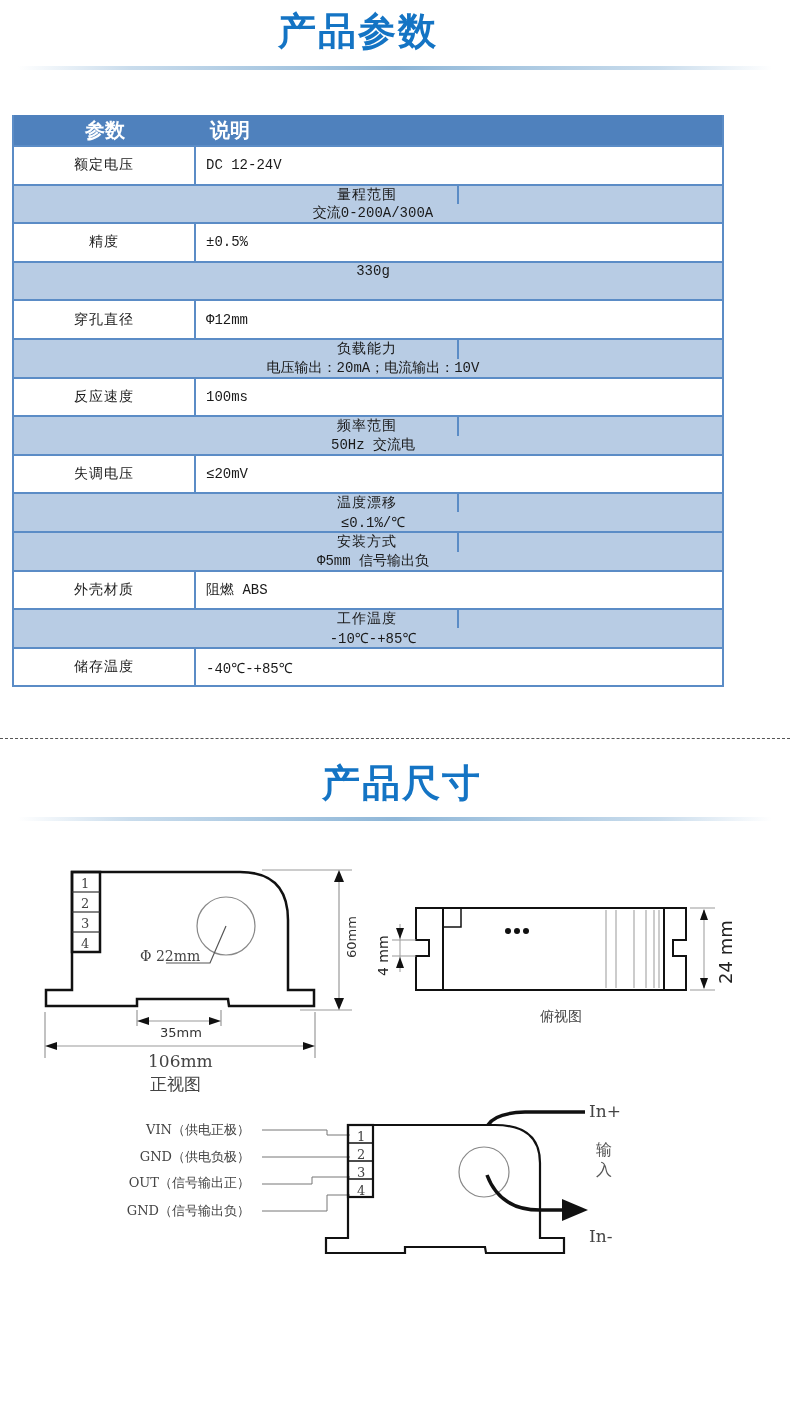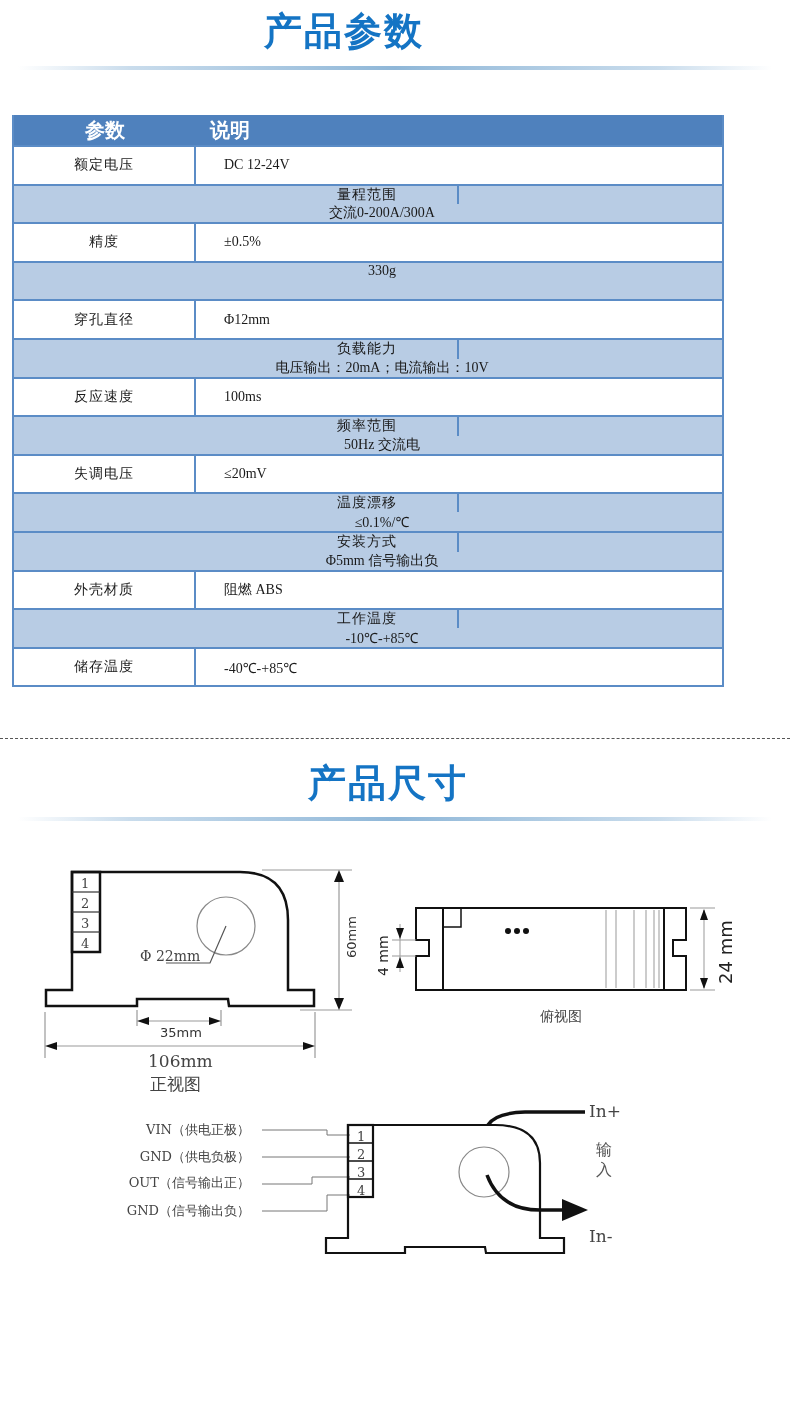--- a/index.html
+++ b/index.html
@@ -1,35 +1,35 @@
 <!DOCTYPE html>
 <html><head>
 <meta charset="utf-8">
 <style>
   html, body { margin:0; padding:0; background:#ffffff; }
   body { width:790px; height:1401px; position:relative; overflow:hidden;
          font-family:"DejaVu Sans", sans-serif; }
-  .sec-title { position:absolute; left:2px; width:684px; text-align:center;
+  .sec-title { position:absolute; left:16px; width:684px; text-align:center;
                color:#1474c4; font-weight:bold; font-size:38px; letter-spacing:2px;
                font-family:"DejaVu Sans", sans-serif; }
   .sec-rule { position:absolute; left:18px; width:754px; height:4px;
               background:linear-gradient(90deg, rgba(255,255,255,0) 0%, #c9dcec 15%, #8fb7d8 50%, #c9dcec 85%, rgba(255,255,255,0) 100%); }
   .table { position:absolute; left:12px; top:115px; width:712px;
            border:2px solid #5b8cc6; border-top:none; box-sizing:border-box; }
   .thead { height:30px; background:#4f81bd; display:flex; align-items:center;
            color:#ffffff; font-weight:bold; font-size:20px; }
   .thead .c1 { width:182px; text-align:center; }
   .thead .c2 { padding-left:14px; }
   .row { height:38.6px; display:flex; align-items:center; border-top:2px solid #5b8cc6;
          box-sizing:border-box; font-size:14px; color:#1a1a1a; }
   .row.alt { background:#b8cce4;flex-direction:column; }
   .row .c1 { width:180px; text-align:center; border-right:2px solid #5b8cc6;
              height:100%; display:flex; align-items:center; justify-content:center;
              font-family:"DejaVu Sans", sans-serif; letter-spacing:1px; }
-  .row .c2 { padding-left:28px; font-family:Liberation Serif, serif; }
+  .row .c2 { padding-left:10px; font-family:Liberation Mono, monospace; }
   .dash { position:absolute; left:0; top:738px; width:790px; border-top:1px dashed #555; }
   svg text { font-family:"DejaVu Serif", serif; }
   .sans { font-family:"DejaVu Sans", sans-serif; }
 </style>
 </head>
 <body>
 
 <div class="sec-title" style="top:6px;">产品参数</div>
 <div class="sec-rule" style="top:66px;"></div>
 

